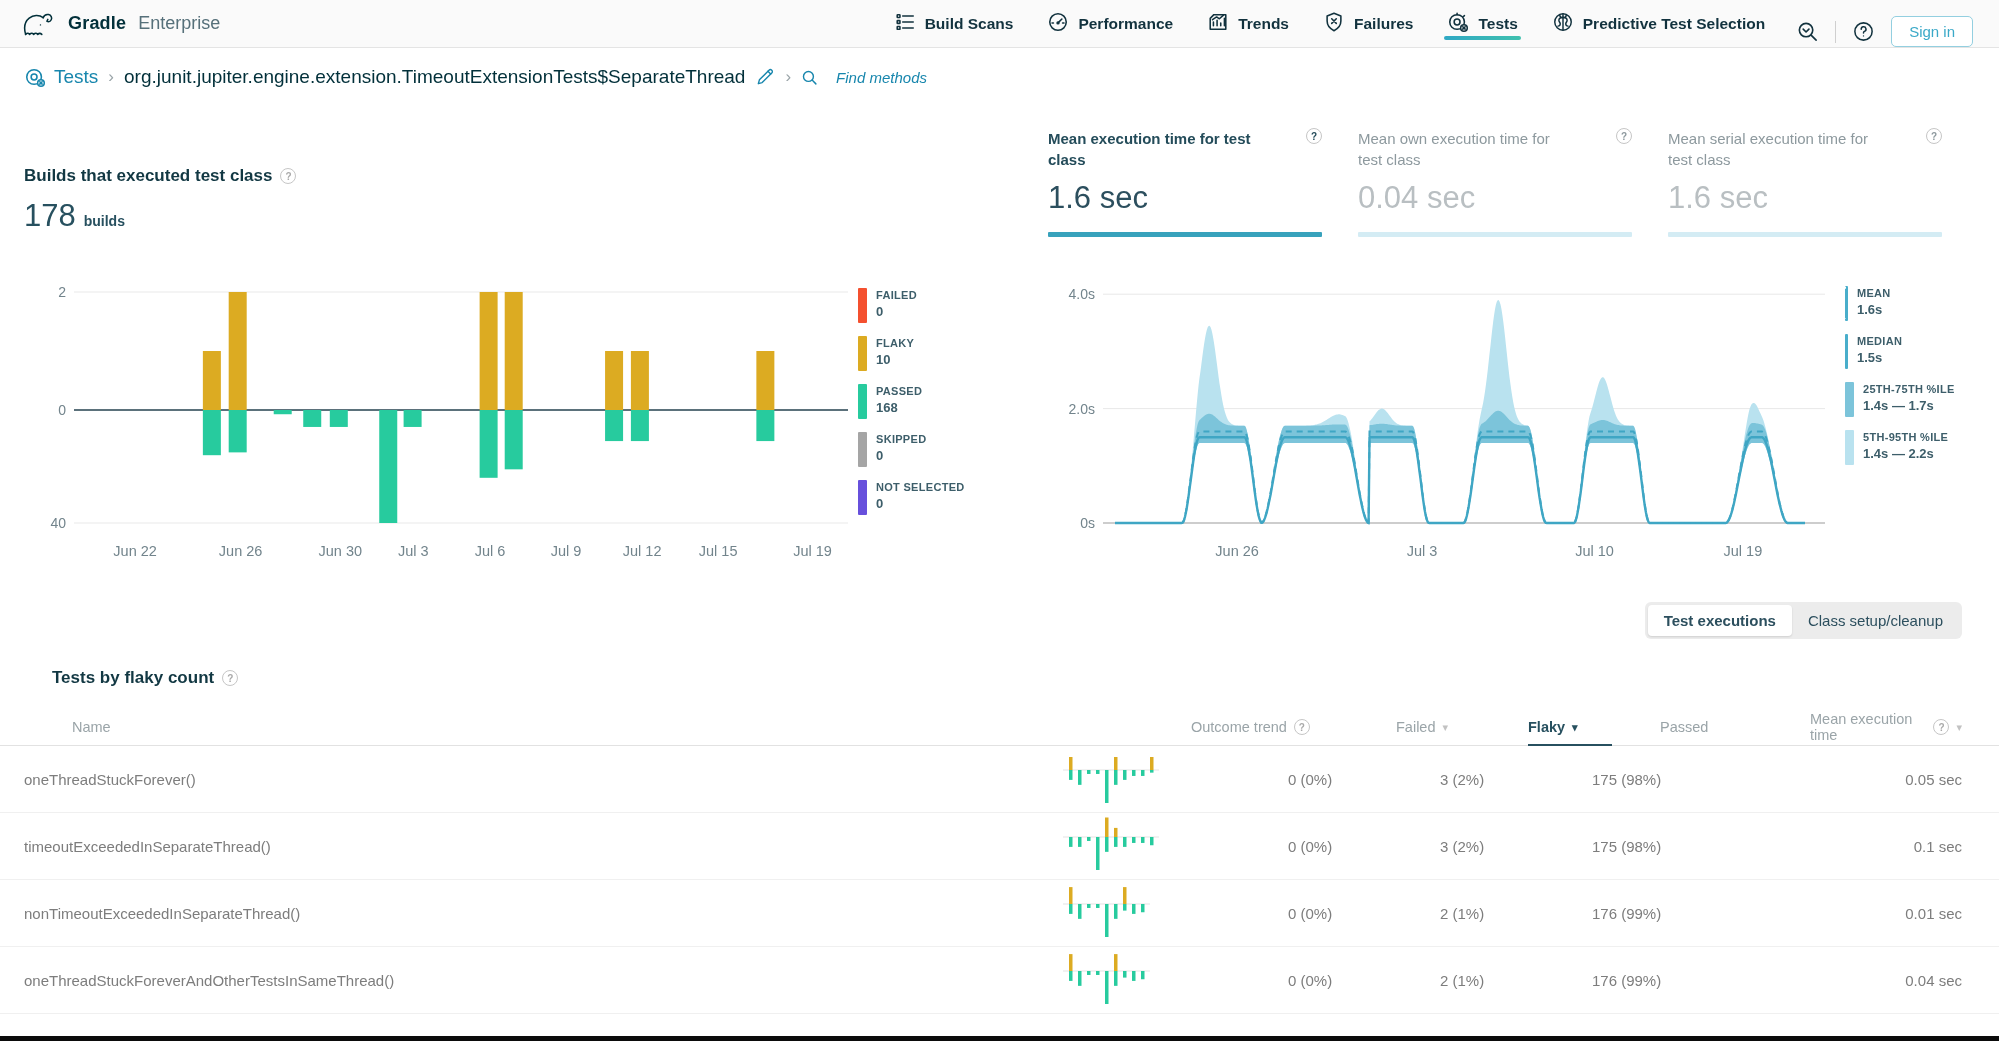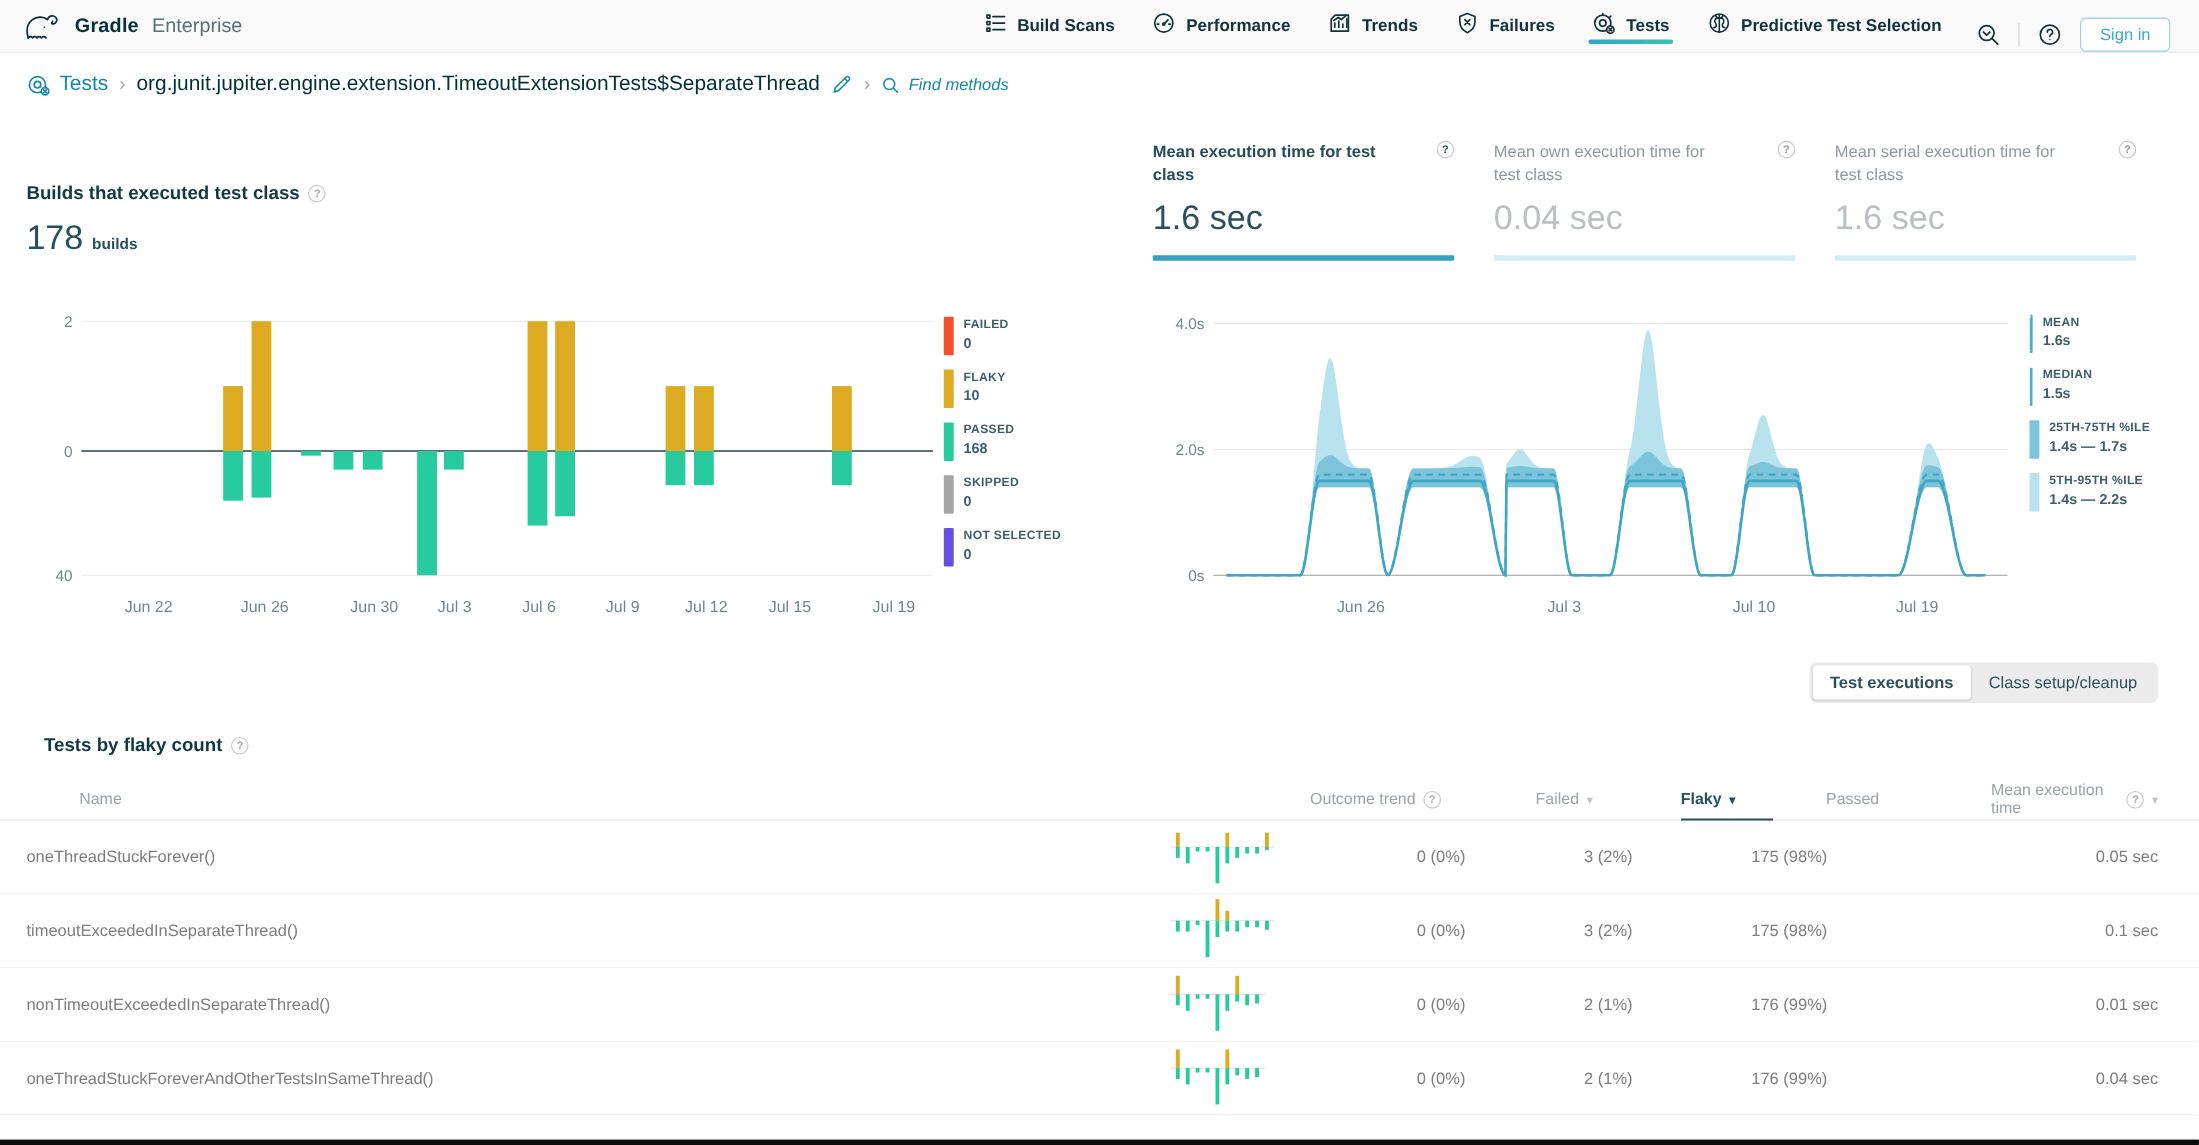--- a/index.html
+++ b/index.html
@@ -36,21 +36,21 @@
   }
   .icon-btn{ display:flex; align-items:center; cursor:pointer; }
   
   .breadcrumb{
     position:absolute; top:48px; left:0; right:0; height:58px;
     display:flex; align-items:center; padding-left:24px; gap:10px; background:#fff;
   }
   .bc-link{ font-size:19px; color:#1786ad; cursor:pointer; display:flex; align-items:center; gap:8px;}
   .bc-sep{ color:#9aa4a8; font-size:17px; }
   .bc-class{ font-size:19px; color:#02303a; }
-  .bc-find{ font-size:15px; font-style:italic; color:#1786ad; cursor:pointer; display:flex; align-items:center; gap:8px;}
+  .bc-find{ font-size:15px; font-style:italic; color:#1786ad; cursor:pointer; display:flex; align-items:center; gap:18px;}
   
   .help-ic{
     display:inline-flex; width:16px; height:16px; border:1px solid #c6c6c6; border-radius:50%;
     color:#a9a9a9; font-size:10px; font-weight:bold; align-items:center; justify-content:center;
     font-style:normal; flex:none;
   }
   .sec-title{ font-size:17px; font-weight:bold; color:#123843; display:flex; align-items:center; gap:8px;}
   
   .builds-title{ position:absolute; left:24px; top:166px; }
   .builds-count{ position:absolute; left:24px; top:198px; display:flex; align-items:baseline; gap:8px;}
@@ -80,21 +80,21 @@
   .tabs{
     position:absolute; top:602px; right:37px; display:inline-flex;
     background:#ececec; border-radius:6px; padding:3px;
   }
   .tab{
     font-size:15px; color:#2c4f5e; padding:7px 16px; border-radius:4px; cursor:pointer; white-space:nowrap;
   }
   .tab.active{ background:#ffffff; font-weight:bold; box-shadow:0 1px 2px rgba(0,0,0,.12); }
   
   .table-sec{ position:absolute; top:668px; left:0; right:0; }
-  .table-sec .sec-title{ padding-left:40px; }
+  .table-sec .sec-title{ padding-left:8px;margin-left:44px; }
   .tgrid{ display:grid; grid-template-columns:1fr 205px 132px 132px 150px 200px; align-items:center;
           padding:0 37px 0 24px; }
   .thead{ margin-top:20px; height:38px; border-bottom:1px solid #e2e2e2; }
   .th{ font-size:14.5px; color:#9aa4a8; display:flex; align-items:center; gap:7px; height:38px;margin-left:48px; }
   .th.right{ justify-content:flex-end; }
   .th.sorted{ color:#27505f; font-weight:bold; box-shadow:inset 0 -2px 0 #27505f; }
   .sort-arrow{ font-size:11px; color:#c2c2c2; }
   .th.sorted .sort-arrow{ color:#27505f; }
   .trow{ height:67px; border-bottom:1px solid #f0f0f0;gap:20px; }
   .tname{ font-size:15px; color:#7d7d7d; }

